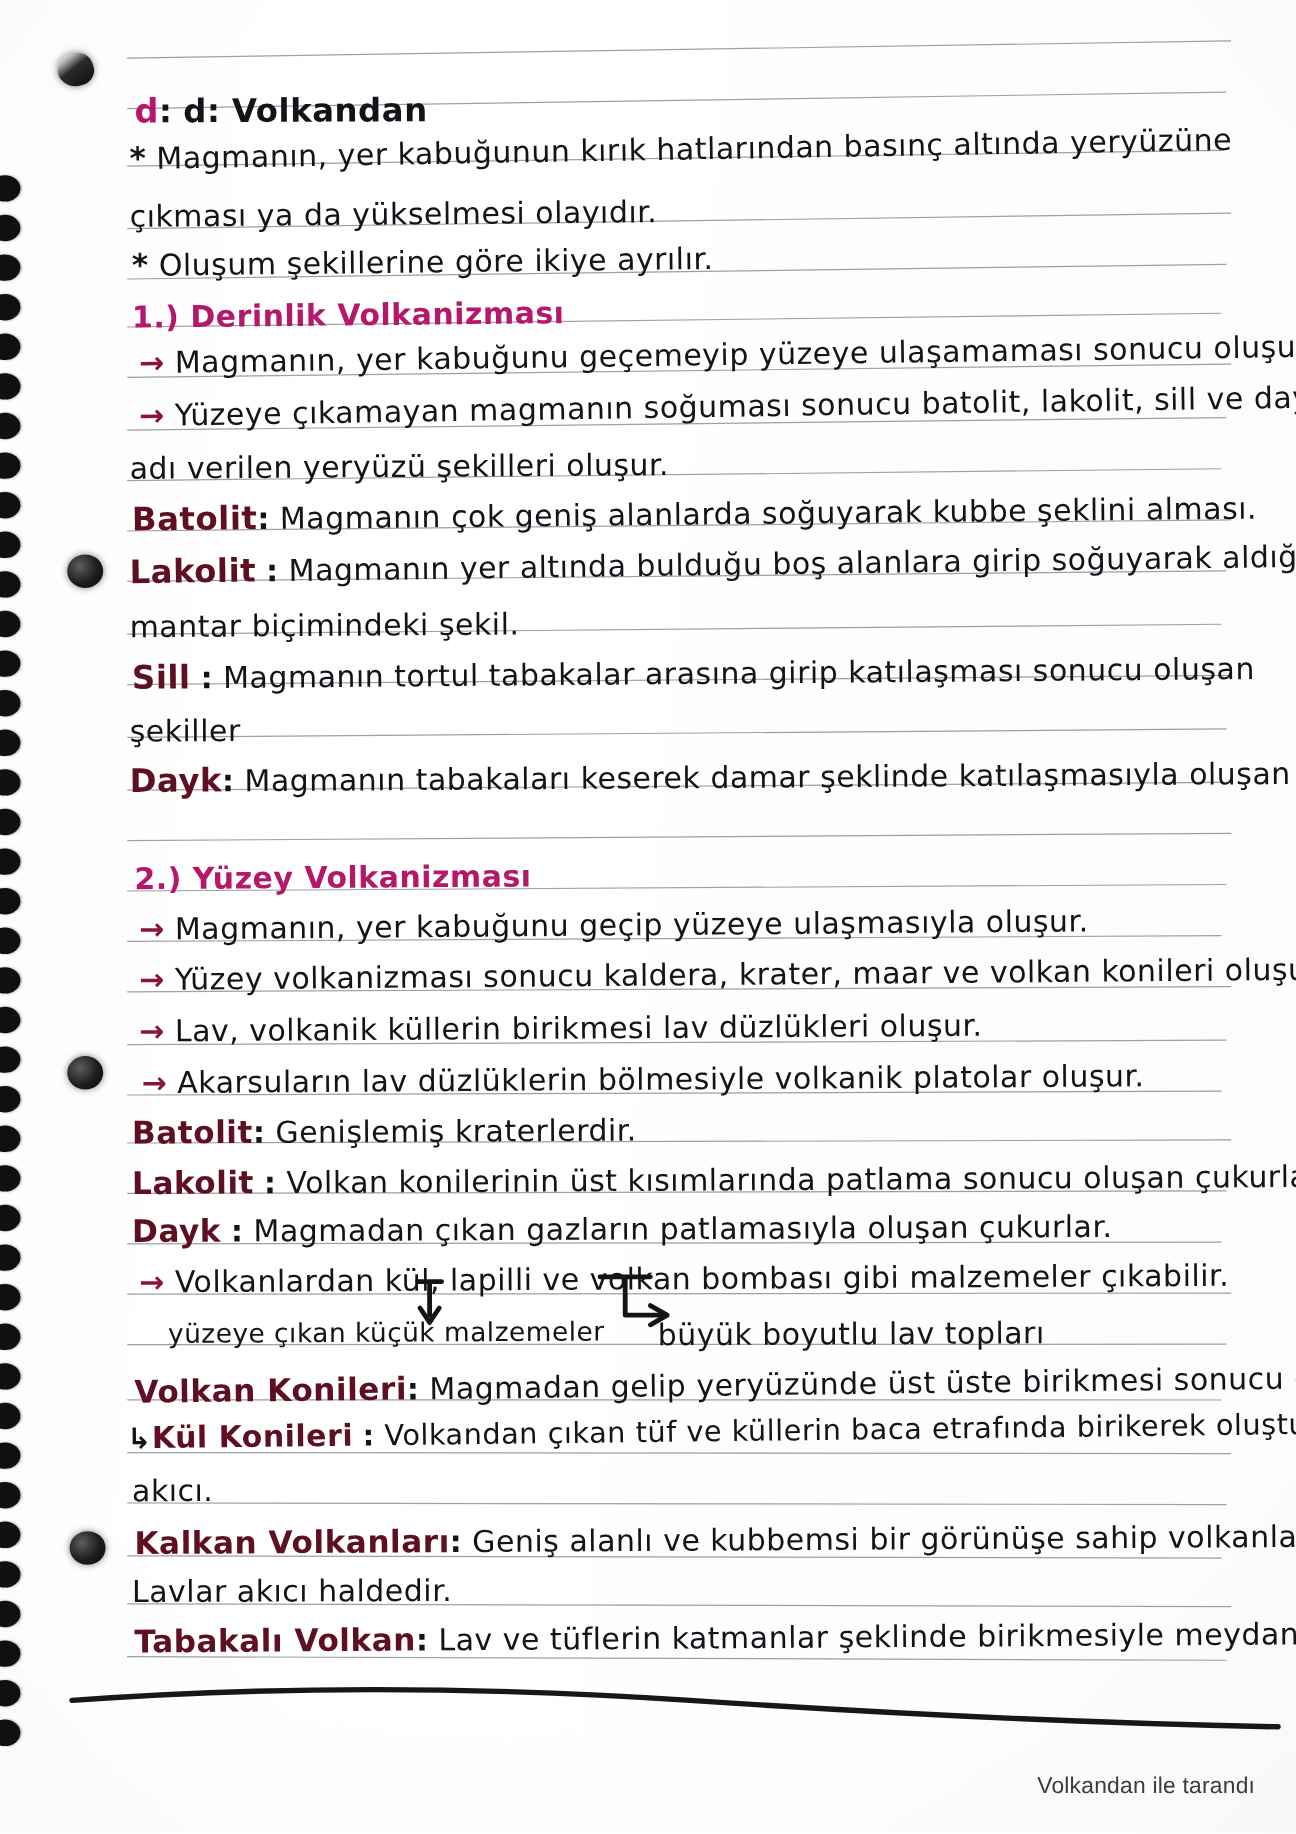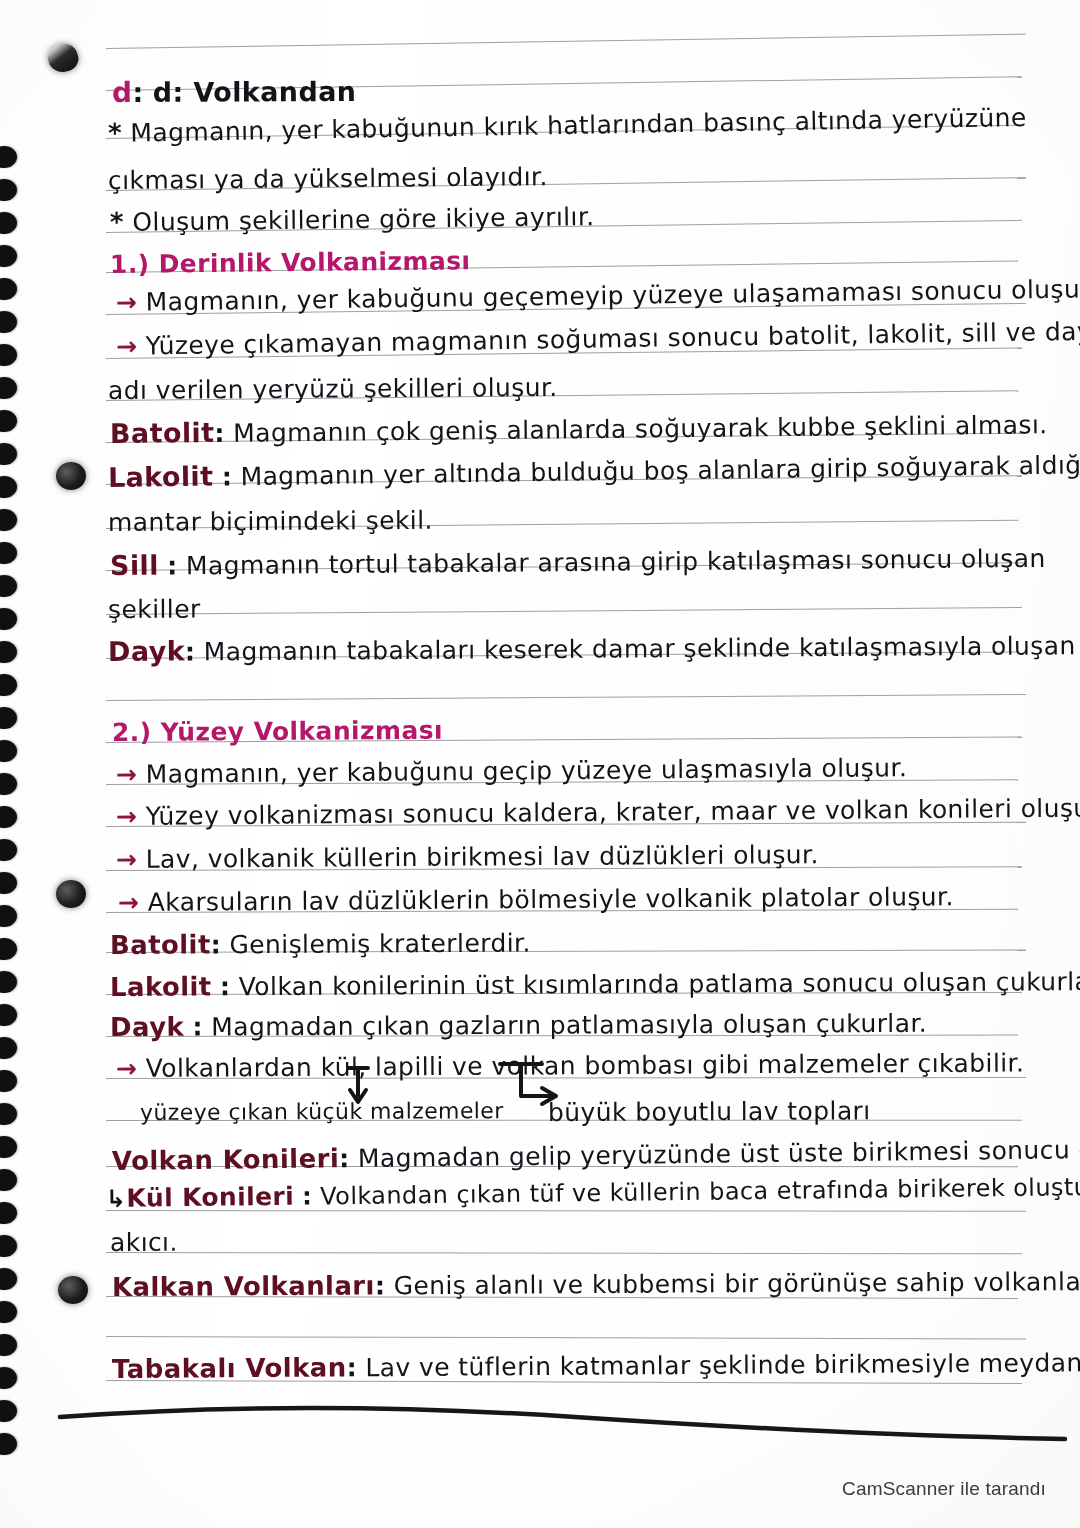--- a/index.html
+++ b/index.html
@@ -355,27 +355,30 @@
       <span class="hand">Volkandan çıkan tüf ve küllerin baca etrafında birikerek oluşturdukları</span>
     </div>
     <div class="ln" style="left:110px; top:1228px; transform:rotate(-0.2deg);">
       <span class="hand">akıcı.</span>
     </div>
 
     <div class="ln" style="left:112px; top:1272px; transform:rotate(-0.35deg);">
       <span class="term" style="font-size:26px;">Kalkan Volkanları</span><span class="bold">:</span>
       <span class="hand">Geniş alanlı ve kubbemsi bir görünüşe sahip volkanlardır.</span>
     </div>
+    <div class="ln" style="left:110px; top:1312px; transform:rotate(-0.2deg);">
+      <span class="hand">Lavlar akıcı haldedir.</span>
+    </div>
 
     <div class="ln" style="left:112px; top:1354px; transform:rotate(-0.4deg);">
       <span class="term" style="font-size:26px;">Tabakalı Volkan</span><span class="bold">:</span>
       <span class="hand">Lav ve tüflerin katmanlar şeklinde birikmesiyle meydana gelir.</span>
     </div>
 
   </div>
 
   <svg class="page-edge" width="1020" height="60" style="left:55px; top:1395px;" viewBox="0 0 1020 60">
     <path d="M5 22 Q 250 4 520 22 T 1010 44" stroke="#171717" stroke-width="4.5" fill="none" stroke-linecap="round"></path>
   </svg>
 
-  <div class="watermark">CamScanner ile tarandı</div>
+  <div class="watermark">Volkandan ile tarandı</div>
 
 </div>
 
 </body></html>

